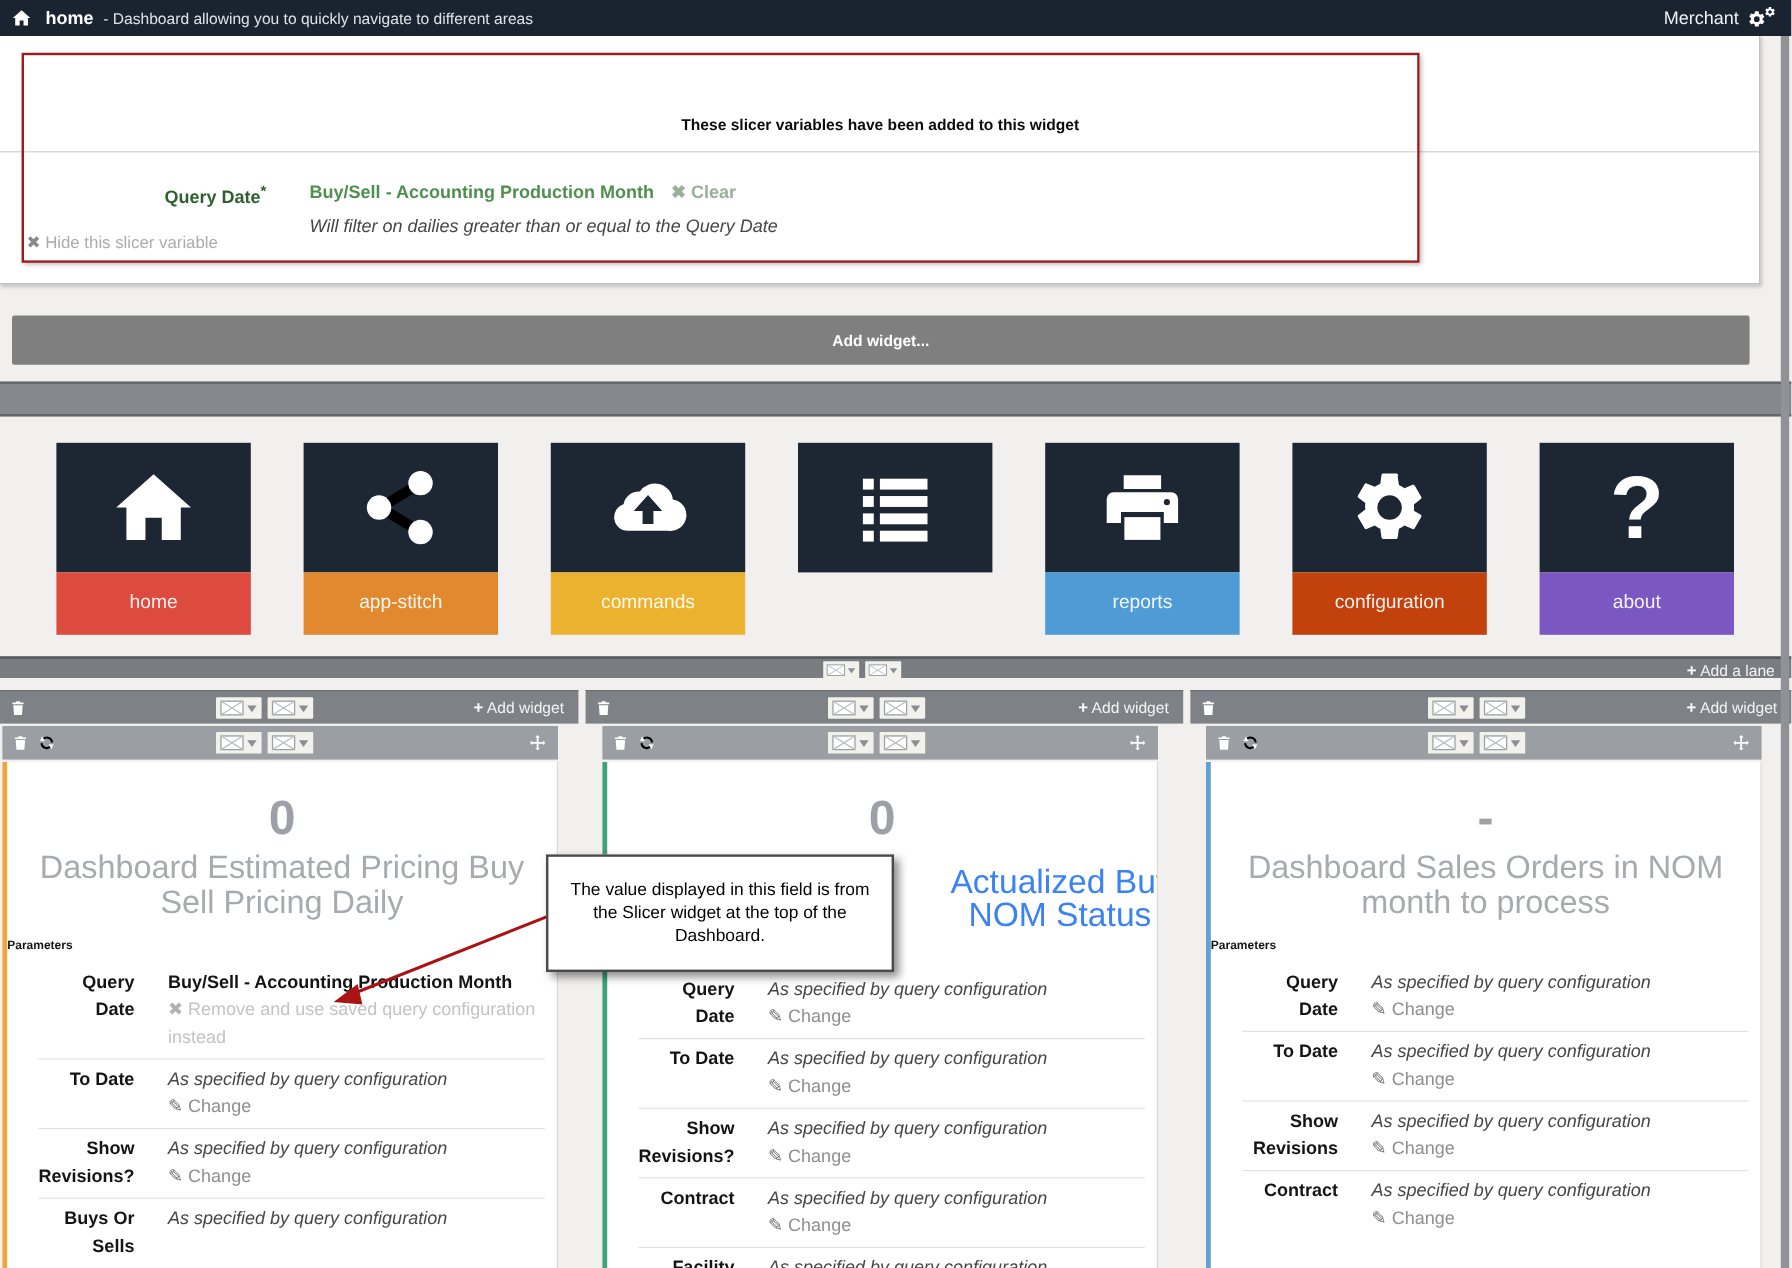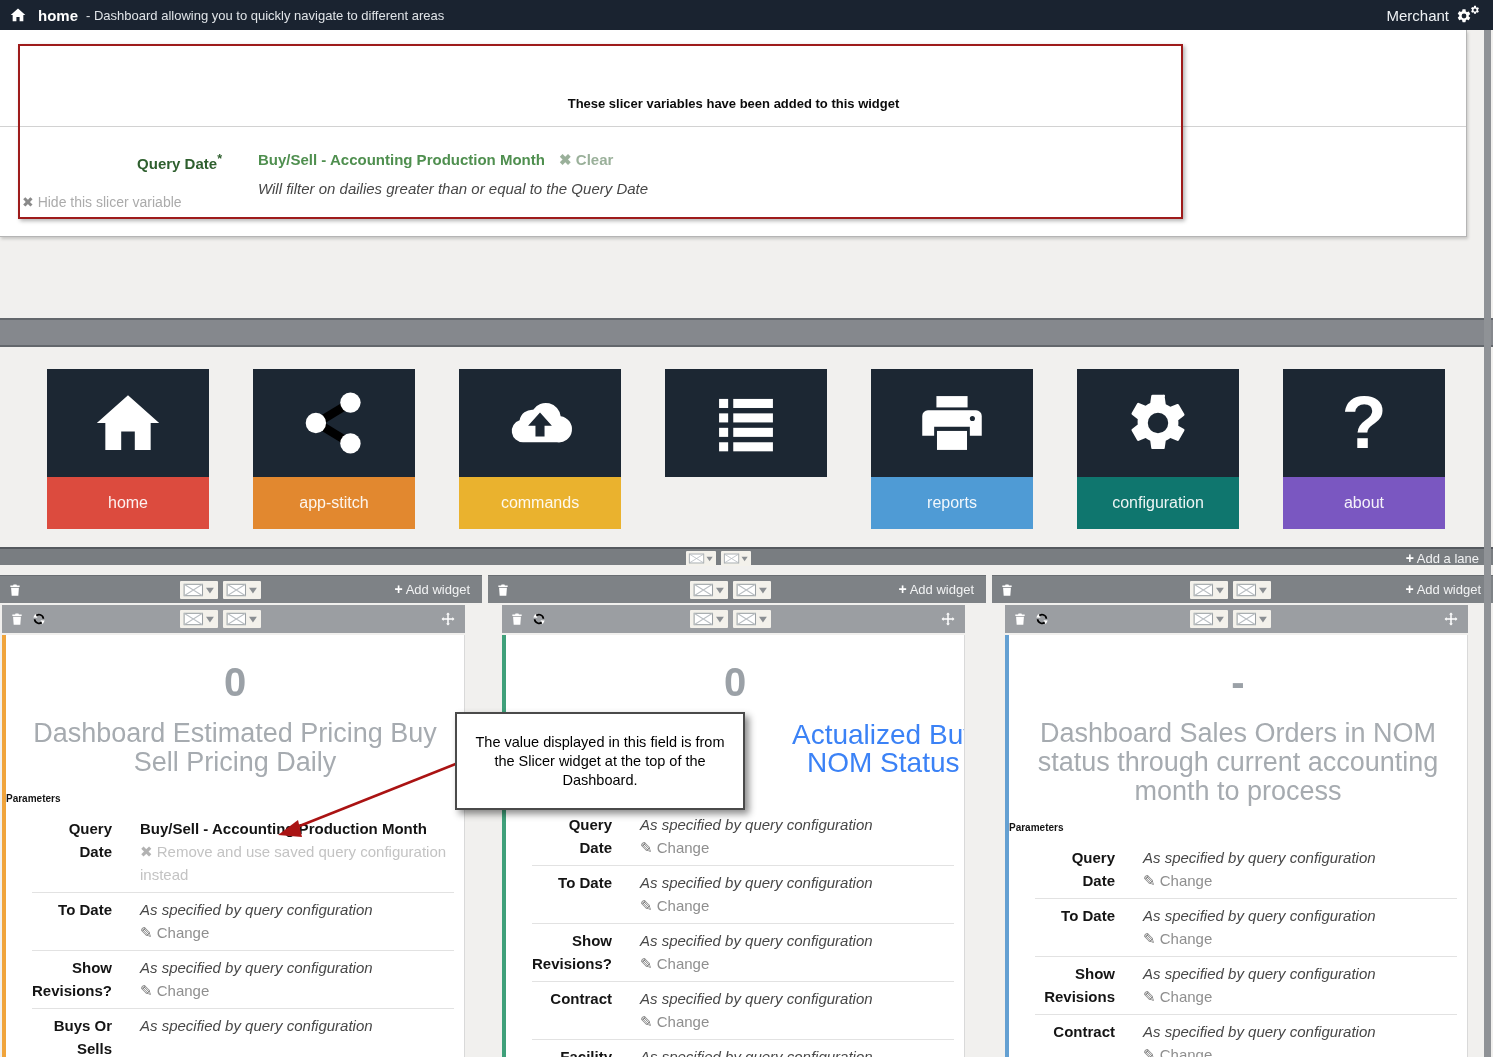--- a/index.html
+++ b/index.html
@@ -79,21 +79,21 @@
 
   
   .wcol { position:absolute; top:605px; z-index:5; }
   .wc1 { left:2px;    width:463px; }
   .wc2 { left:502px;  width:463px; }
   .wc3 { left:1005px; width:463px; }
   .whead { position:relative; height:28px; background:#9b9ea2; margin-bottom:2px; }
   .wpanel { position:relative; height:430px; background:#fff; border-left:4px solid #ccc;
             border-right:1px solid #d9d9d9; overflow:hidden; }
   .wval { margin-top:24px; text-align:center; font-size:40px; font-weight:bold; color:#9ba1a7; line-height:46px; }
-  .wtitle { margin-top:14px; text-align:center; font-size:27px; color:#a6abb0; line-height:29px; }
+  .wtitle { margin-top:4px; text-align:center; font-size:27px; color:#a6abb0; line-height:29px; }
   .wtitle-spacer { margin-top:10px; height:58px; }
   .wfrag { position:absolute; font-size:28px; color:#3b82f6; line-height:29px; white-space:nowrap;padding-left:43px; }
   .wparams-label { margin-top:16px; text-align:left; font-size:10px; font-weight:bold; color:#141414; }
   .params { margin:8px 10px 0 26px; }
   .p-row { display:flex; border-top:1px solid #e2e2e2; padding:5px 0 6px; }
   .p-row:first-child { border-top:none; }
   .p-label { flex:none; width:80px; text-align:right; font-size:15px; font-weight:bold; color:#141414; line-height:23px; }
   .p-value { flex:1; margin-left:28px; font-size:15px; line-height:23px; }
   .pv-bold { font-weight:bold; color:#141414; }
   .pv-italic { font-style:italic; color:#474747; }
@@ -197,20 +197,21 @@
     <div class="slicer-msg">These slicer variables have been added to this widget</div>
     <div class="slicer-varlabel"><span>Query Date</span><sup>*</sup></div>
     <div class="slicer-varvalue">
       <span class="val">Buy/Sell - Accounting Production Month</span>
       <span class="clear"><span class="xglyph">✖</span> <span>Clear</span></span>
     </div>
     <div class="slicer-help">Will filter on dailies greater than or equal to the Query Date</div>
     <div class="slicer-hide"><span class="x xglyph">✖</span> <span>Hide this slicer variable</span></div>
   </section>
 
+  <button class="add-widget-bar">Add widget...</button>
 
   <div class="band"></div>
 
   <section class="tiles">
     <div class="tile">
       <div class="tile-icon">
           <svg>
             <use href="#i-home"></use>
           </svg>
         </div>
@@ -246,21 +247,21 @@
           </svg>
         </div>
       <div class="tile-label" style="background-color: rgb(79, 155, 213);">reports</div>
     </div>
     <div class="tile">
       <div class="tile-icon">
           <svg>
             <use href="#i-gear"></use>
           </svg>
         </div>
-      <div class="tile-label" style="background-color: #0f766e;">configuration</div>
+      <div class="tile-label" style="background-color: #c2410c;">configuration</div>
     </div>
     <div class="tile">
       <div class="tile-icon">
           <span class="q">?</span>
         </div>
       <div class="tile-label" style="background-color: rgb(122, 87, 193);">about</div>
     </div>
   </section>
 
   <div class="lane-bar">
@@ -461,21 +462,20 @@
             </svg></span>
       </span>
       <svg class="bar-ic" style="left:auto;right:10px">
           <use href="#i-move"></use>
         </svg>
     </div>
     <div class="wpanel" style="border-left-color: rgb(100, 160, 210);">
       <div class="wval">-</div>
       <div class="wtitle">
         <div>Dashboard Sales Orders in NOM</div>
-        <div>status through current accounting</div>
         <div>month to process</div>
       </div>
       <div class="wparams-label">Parameters</div>
       <div class="params">
         <div class="p-row">
           <div class="p-label">Query Date</div>
           <div class="p-value">
             <div class="pv-italic">As specified by query configuration</div>
             <div class="pv-change"><span class="pencil">✎</span> <span>Change</span></div>
           </div>

